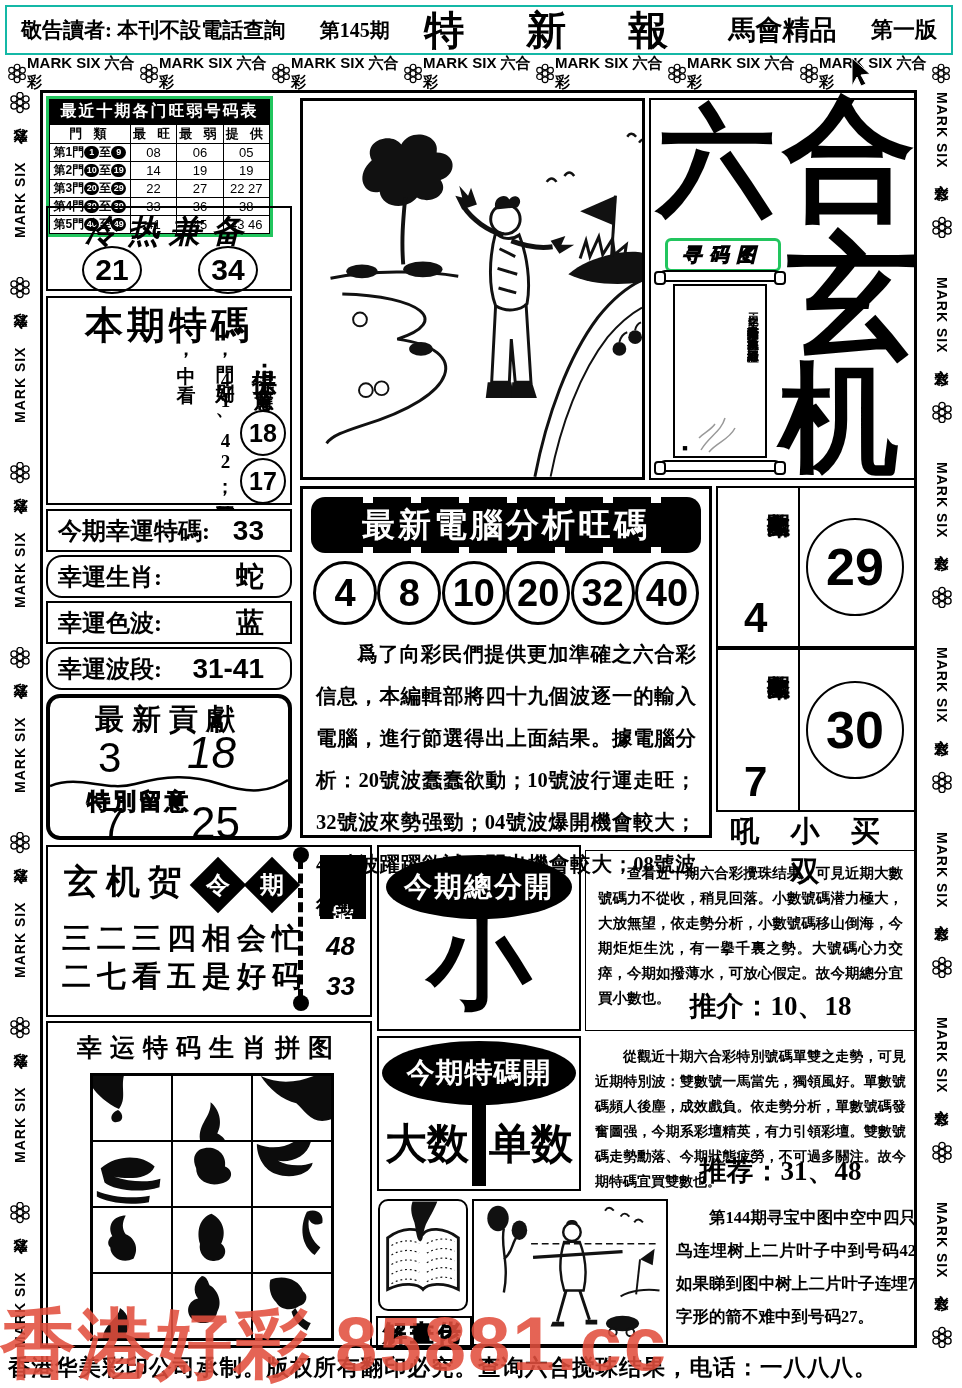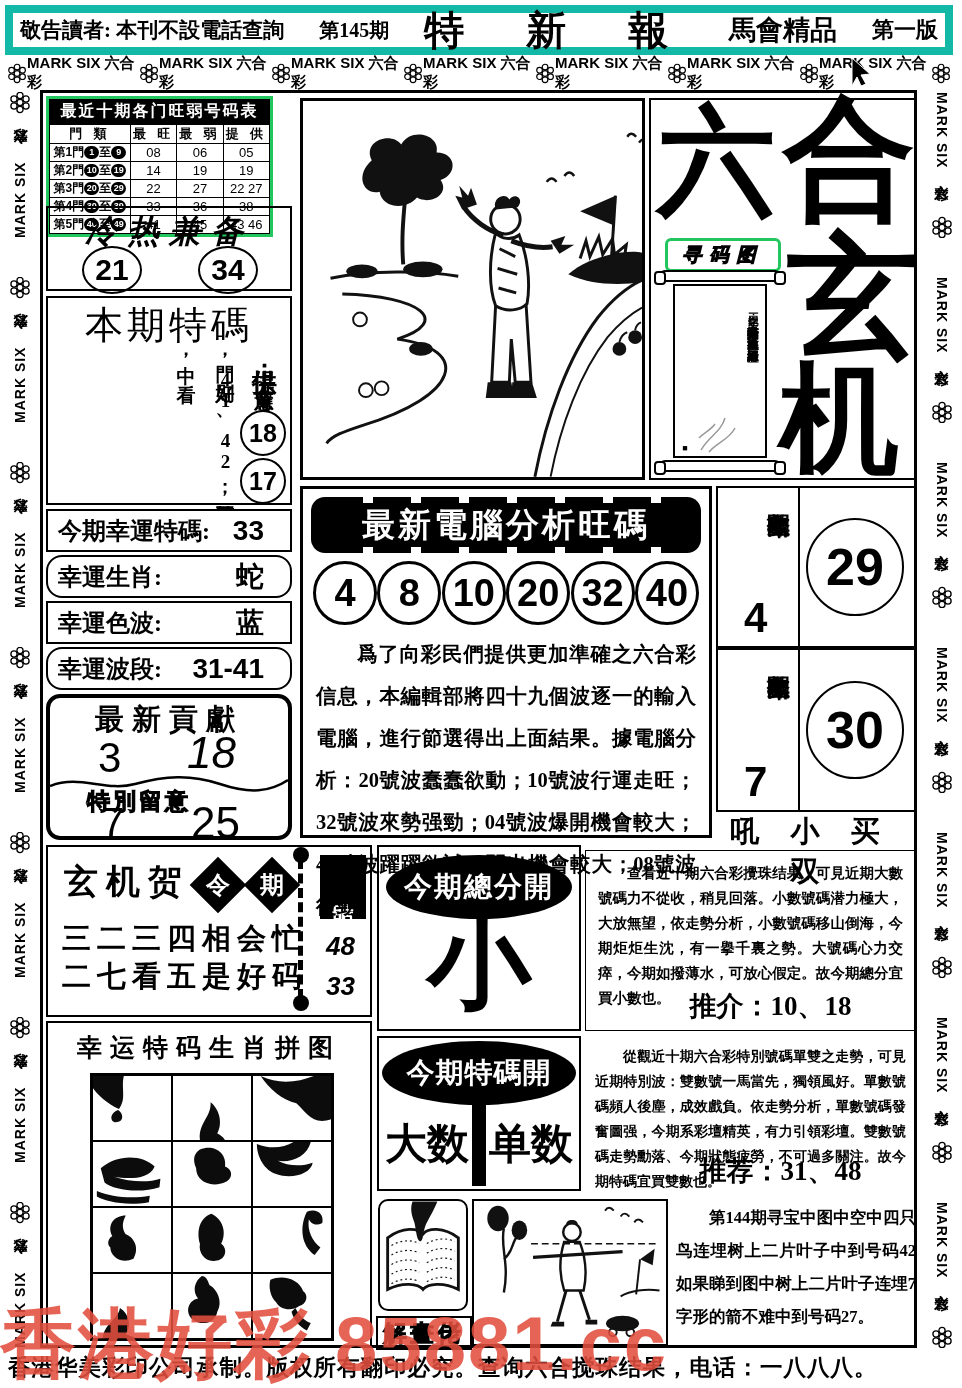--- a/index.html
+++ b/index.html
@@ -3,22 +3,22 @@
 <meta charset="utf-8">
 <style>
   html,body{margin:0;padding:0;background:#888;}
   .page{position:relative;width:962px;height:1388px;background:#fff;overflow:hidden;
         font-family:"Liberation Serif","DejaVu Serif",serif;color:#000;}
   .abs{position:absolute;}
   .num{font-family:"Liberation Sans","DejaVu Sans",sans-serif;}
   .outline{color:#fff;-webkit-text-stroke:1.1px #000;font-weight:700;}
 
   
-  .header-box{left:5px;top:5px;width:948px;height:50px;border:8px solid #14b8a6;
-    display:flex;align-items:center;justify-content:space-between;padding:0 7px;box-sizing:border-box;}
+  .header-box{left:5px;top:5px;width:948px;height:50px;border:2px solid #14b8a6;
+    display:flex;align-items:center;justify-content:space-between;padding:0 14px;box-sizing:border-box;}
   .hd-notice{font-size:21px;font-weight:700;}
   .hd-issue{font-size:20px;font-weight:700;}
   .hd-title{font-size:40px;font-weight:700;letter-spacing:26px;}
   .hd-sub{font-size:27px;font-weight:700;}
   .hd-ed{font-size:22px;font-weight:700;}
 
   
   .marquee{left:5px;top:58px;width:948px;height:30px;display:flex;align-items:center;justify-content:space-between;padding:0 2px;box-sizing:border-box;}
   .mq-label{font-size:15px;font-weight:700;font-family:"Liberation Sans","DejaVu Sans",sans-serif;}
   .rail{top:92px;width:36px;height:1256px;display:flex;flex-direction:column;justify-content:space-between;align-items:center;}
@@ -39,21 +39,21 @@
        font:700 9px/13px "Liberation Sans","DejaVu Sans",sans-serif;padding:0 1px;vertical-align:1px;}
 
   
   .hot-box{left:46px;top:206px;width:246px;height:85px;border:2px solid #000;box-sizing:border-box;}
   .hot-title{text-align:center;font-size:32px;font-weight:700;letter-spacing:10px;margin-top:2px;font-style:italic;}
   .hcirc{position:absolute;width:56px;height:44px;border:2px solid #000;border-radius:50%;
          display:flex;align-items:center;justify-content:center;font:700 30px "Liberation Sans","DejaVu Sans",sans-serif;top:38px;}
 
   
   .tema-box{left:46px;top:296px;width:246px;height:209px;border:2px solid #000;box-sizing:border-box;}
-  .tema-title{text-align:center;font-size:38px;font-weight:400;letter-spacing:4px;margin-top:2px;}
+  .tema-title{text-align:center;font-size:38px;font-weight:700;letter-spacing:4px;margin-top:2px;}
   .tema-cols{position:absolute;top:52px;bottom:6px;left:8px;right:6px;writing-mode:vertical-rl;
              text-orientation:upright;font-size:19px;line-height:39px;font-weight:600;}
   .tema-cols .lead{font-size:25px;font-weight:700;}
   .tc{position:absolute;width:42px;height:42px;border:2.5px solid #000;border-radius:50%;right:4px;
       background:#fff;display:flex;align-items:center;justify-content:center;font:700 25px "Liberation Sans","DejaVu Sans",sans-serif;}
 
   
   .info-row{left:46px;width:246px;height:43px;border:2px solid #000;box-sizing:border-box;
             display:flex;align-items:center;justify-content:space-between;padding:0 10px;background:#fff;}
   .info-row.round{border-radius:16px;}

